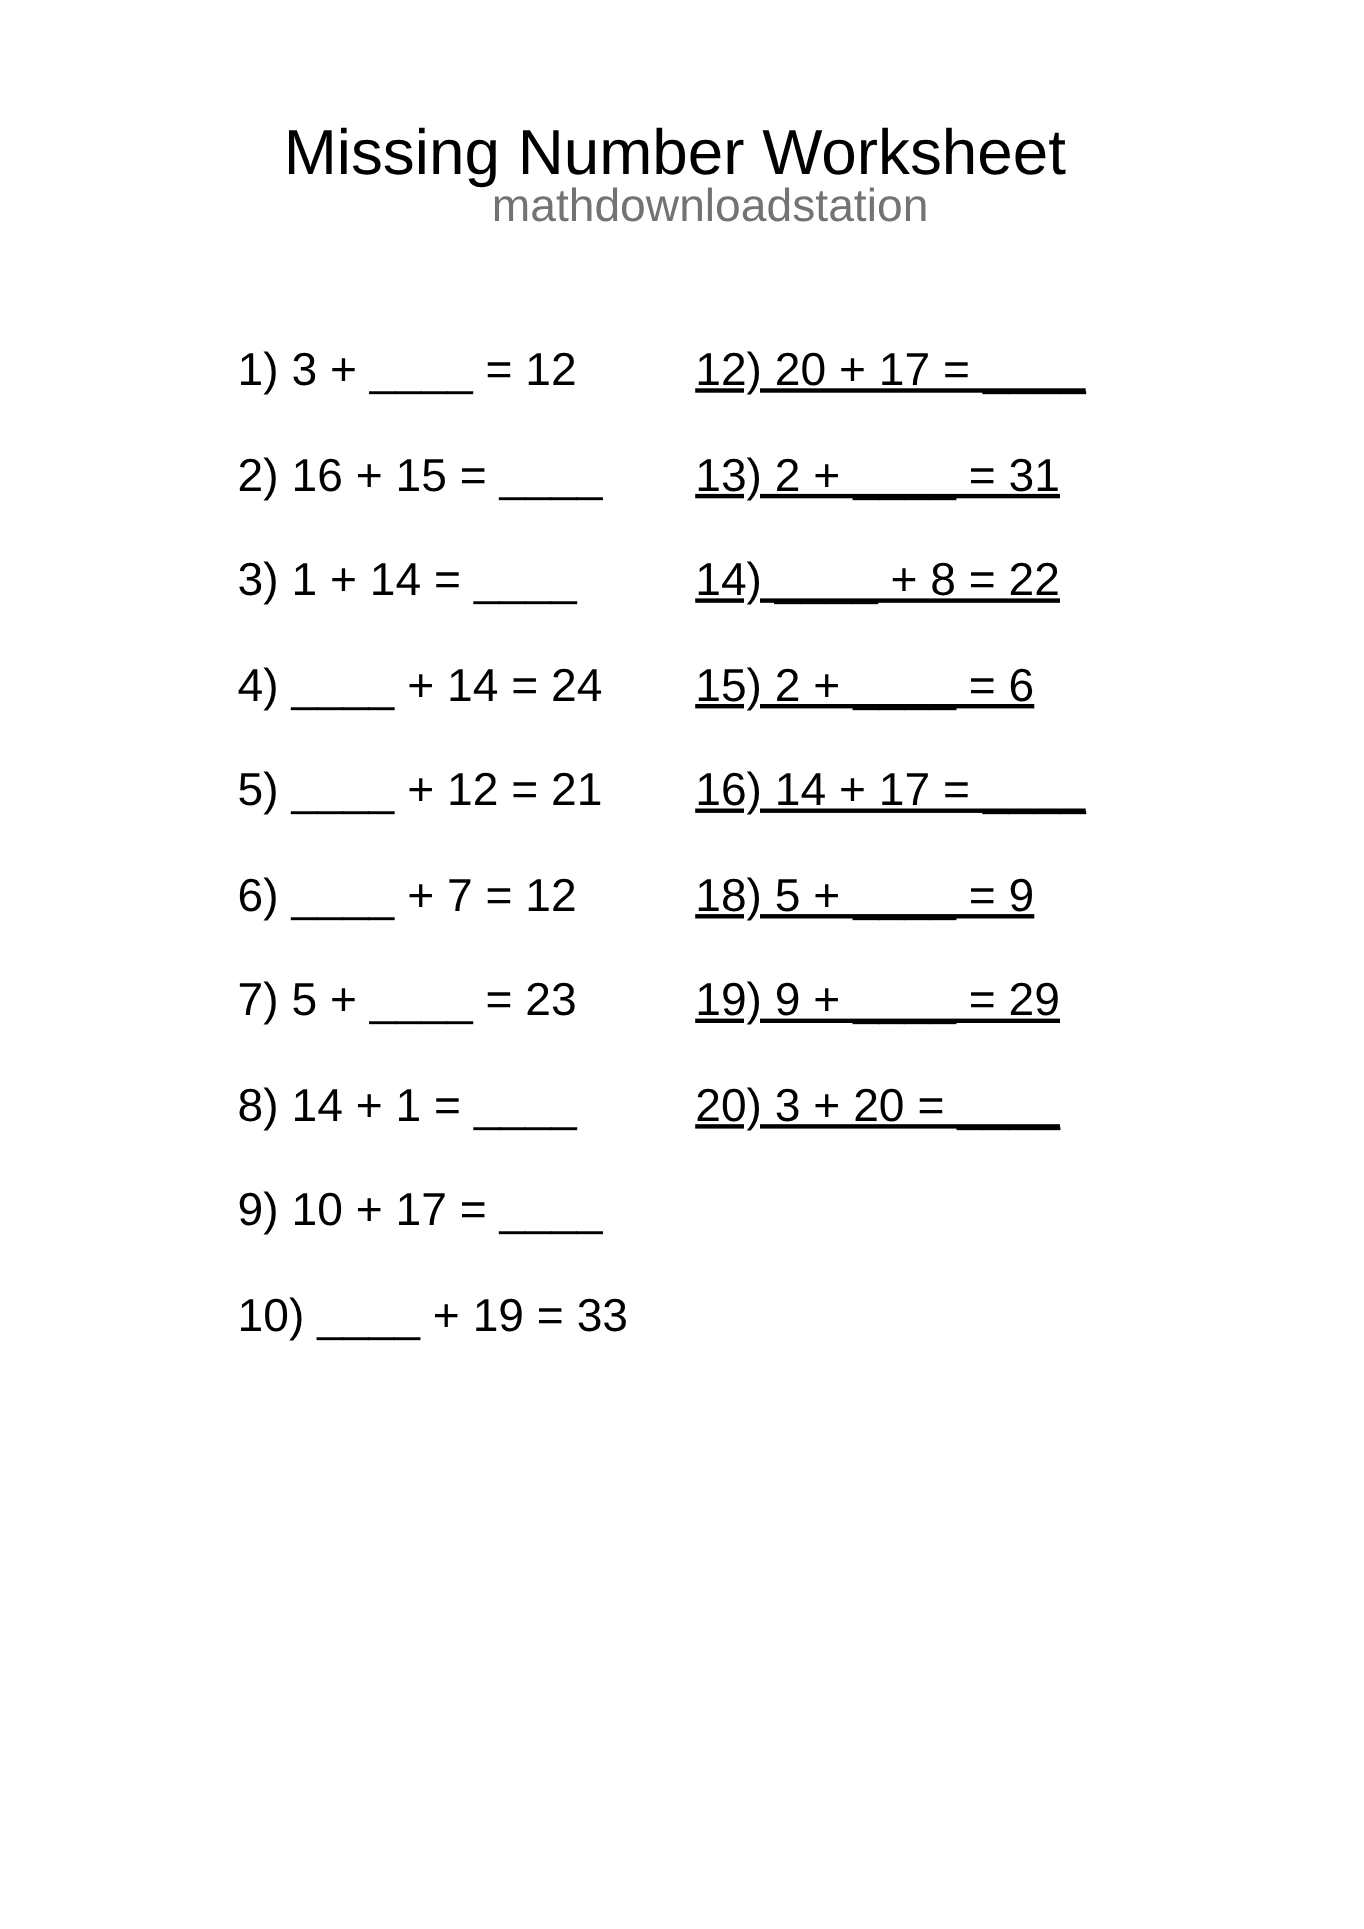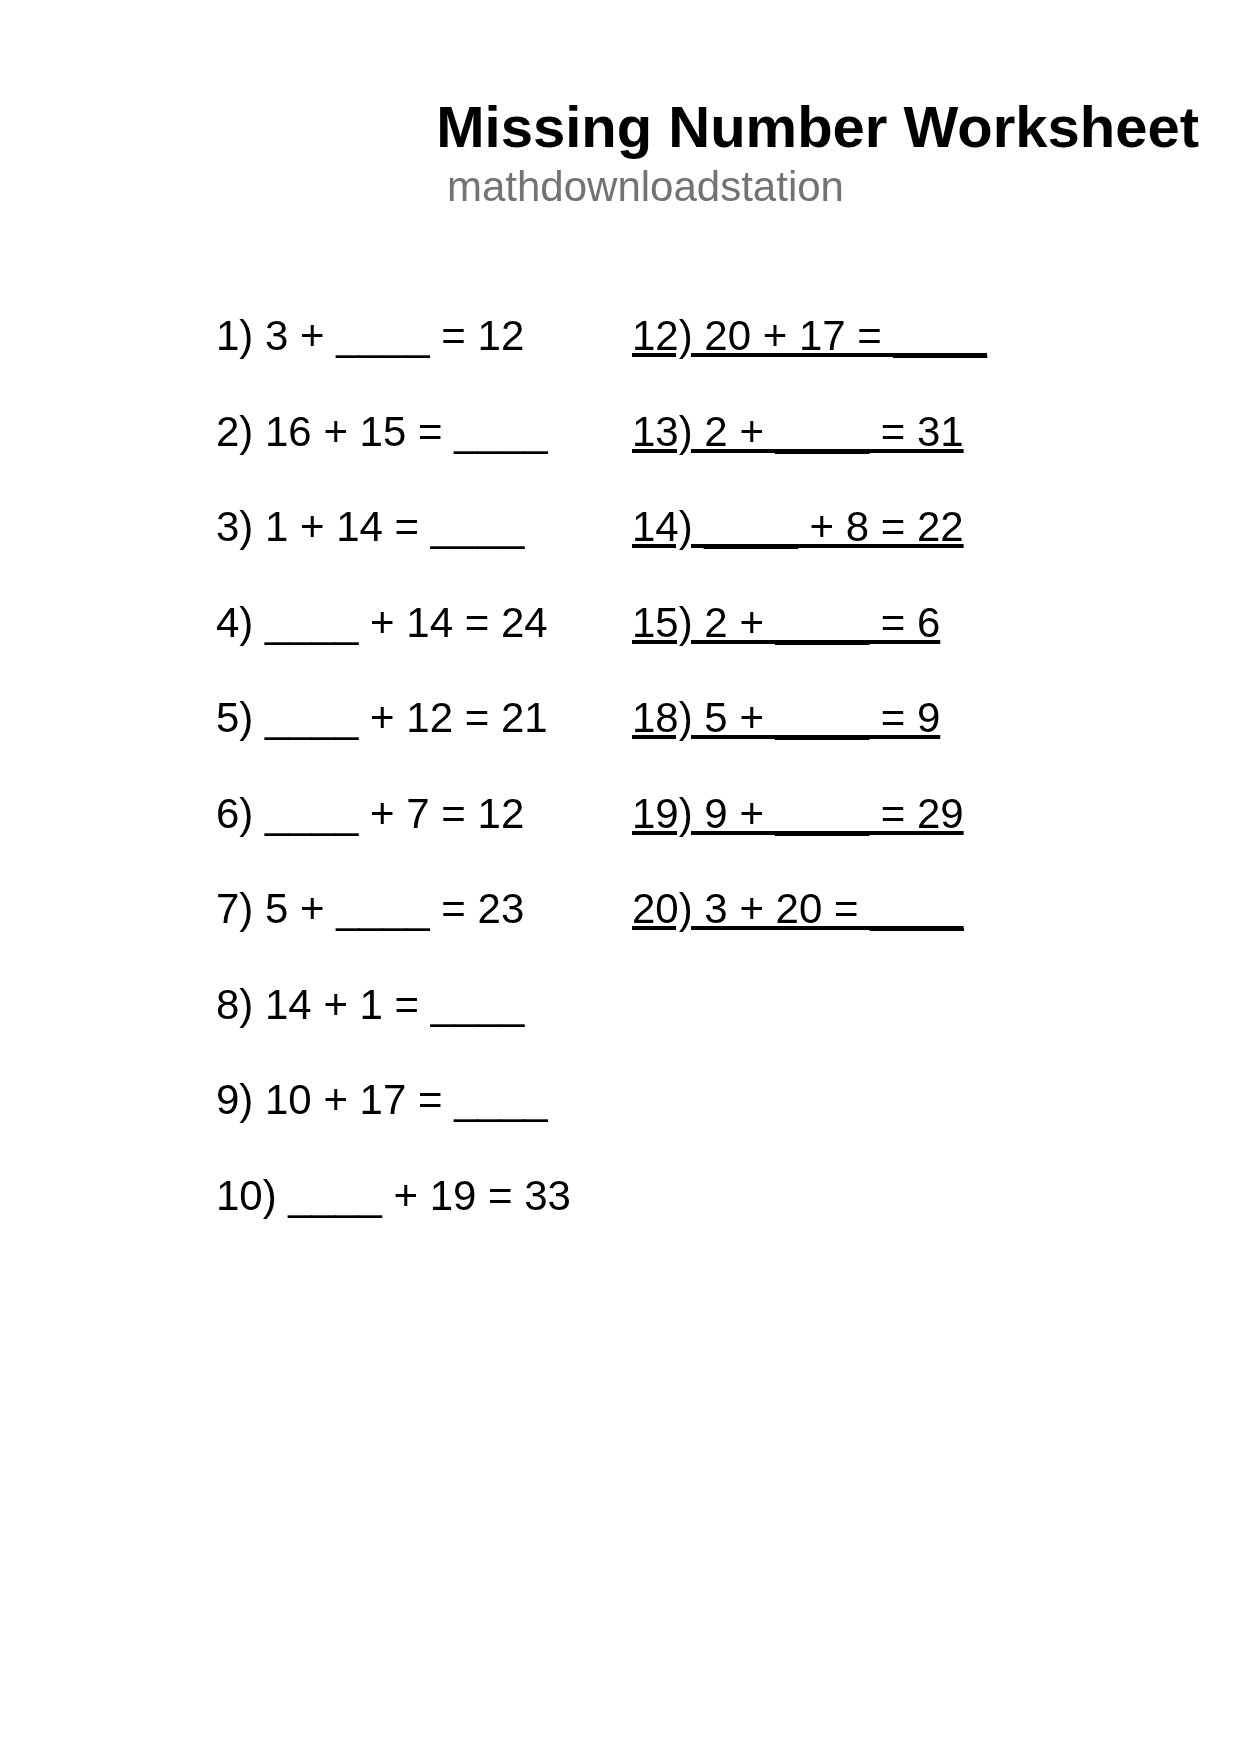--- a/index.html
+++ b/index.html
@@ -13,25 +13,25 @@
       position: relative;
       overflow: hidden;
       font-family: "Liberation Sans", sans-serif;
       color: #000000;
     }
     .title {
       position: absolute;
       left: 0;
       top: 88px;
       width: 1195px;
-      text-align: right;
+      text-align: center;
       font-size: 58px;
       line-height: 70px;
-      font-weight: bold;
-      margin: 4px;
+      font-weight: normal;
+      margin: 16px;
       padding-left: 0;
     }
     .subtitle {
       position: absolute;
       left: 447px;
       top: 162px;
       font-size: 42px;
       line-height: 50px;
       color: #737373;
     }
@@ -66,16 +66,17 @@
   <div class="problem">8) 14 + 1 = ____</div>
   <div class="problem">9) 10 + 17 = ____</div>
   <div class="problem">10) ____ + 19 = 33</div>
 </div>
 
 <div class="col right">
   <div class="problem">12) 20 + 17 = ____</div>
   <div class="problem">13) 2 + ____ = 31</div>
   <div class="problem">14) ____ + 8 = 22</div>
   <div class="problem">15) 2 + ____ = 6</div>
+  <div class="problem">16) 14 + 17 = ____</div>
   <div class="problem">18) 5 + ____ = 9</div>
   <div class="problem">19) 9 + ____ = 29</div>
   <div class="problem">20) 3 + 20 = ____</div>
 </div>
 
 </body></html>

